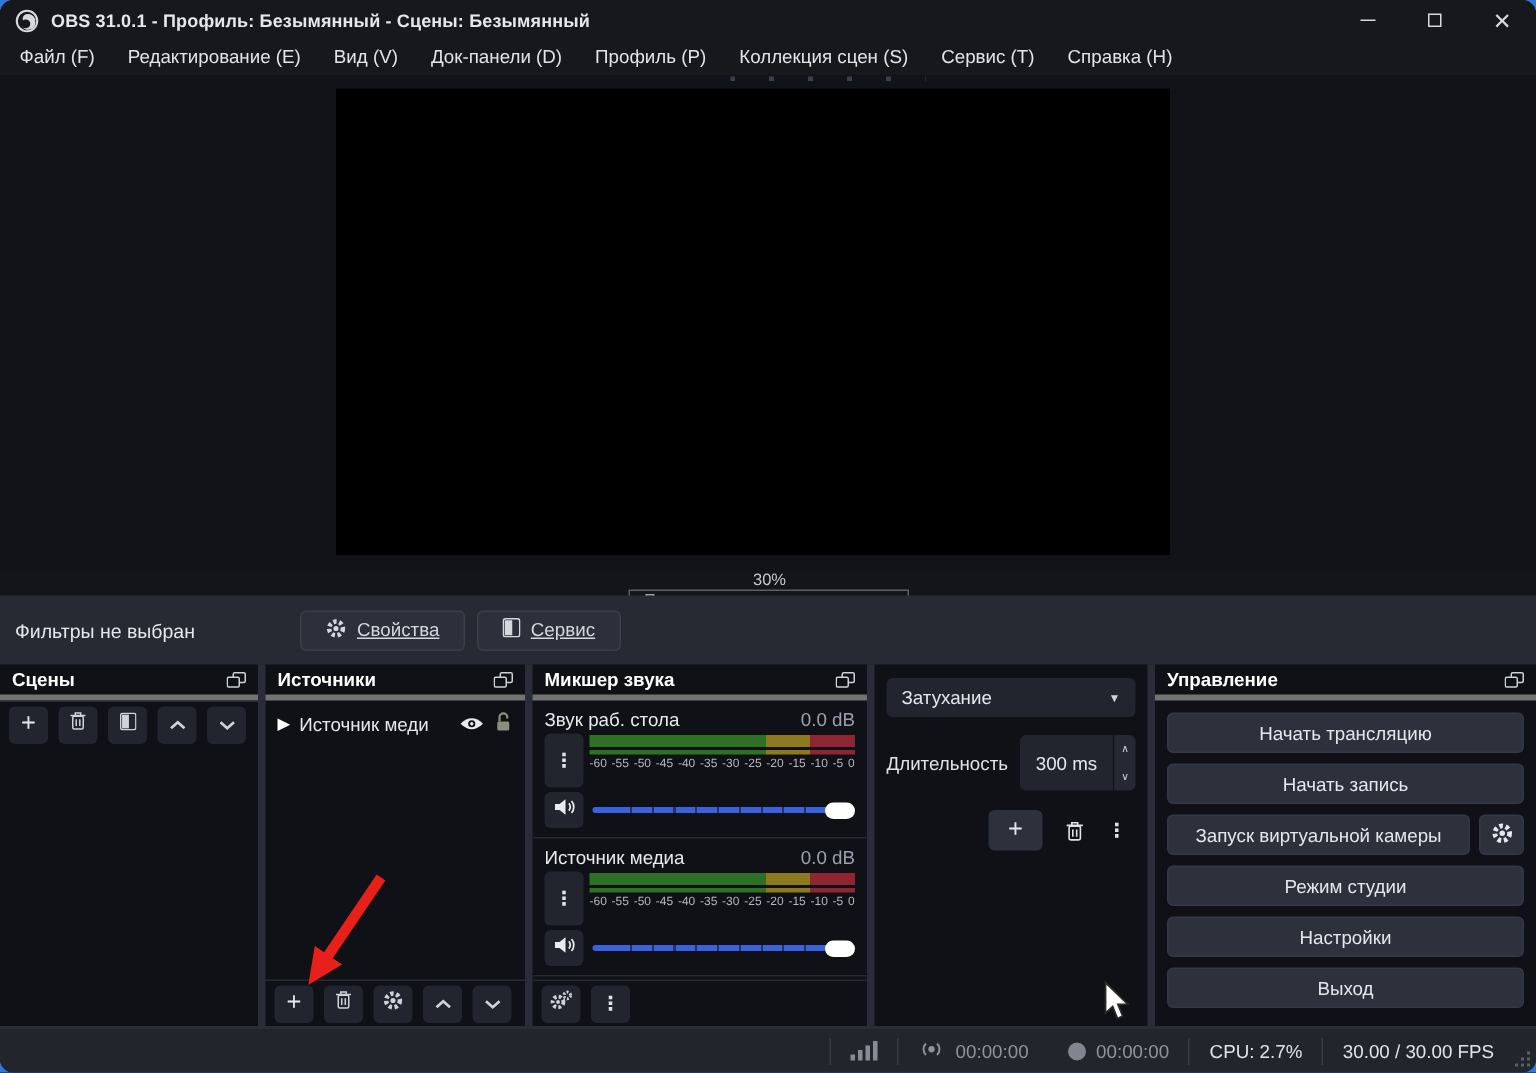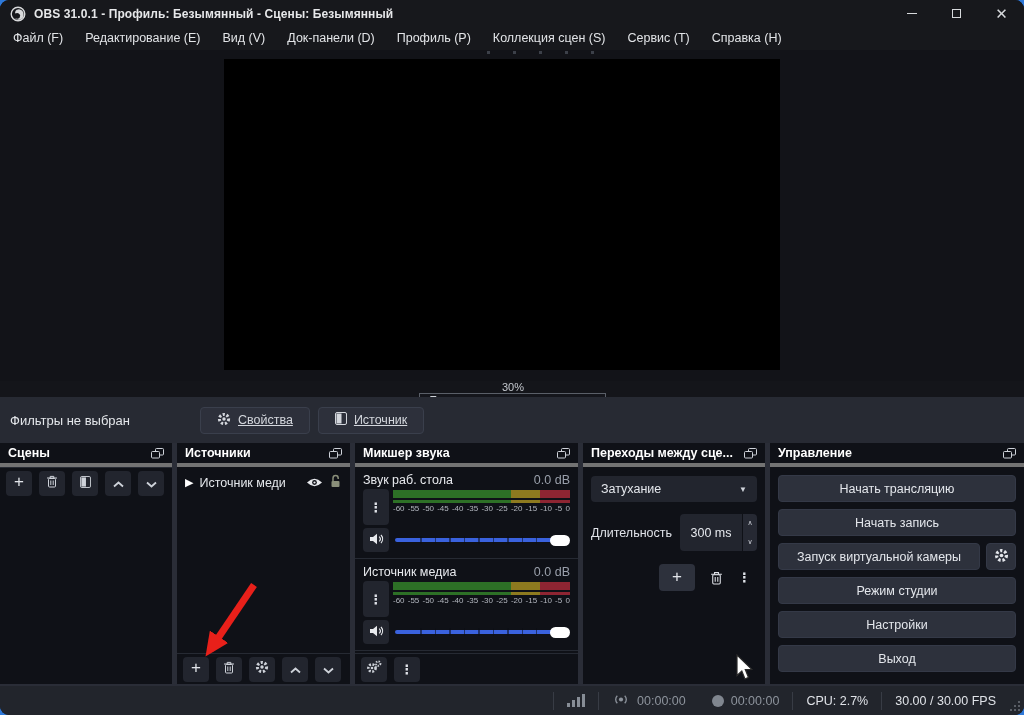--- a/index.html
+++ b/index.html
@@ -179,21 +179,21 @@
             <circle cx="7" cy="7" r="4.6" fill="none" stroke="#d4d7dd" stroke-width="3" stroke-dasharray="2.2 1.75"></circle>
             <circle cx="7" cy="7" r="1.7" fill="#d4d7dd"></circle>
           </svg></span>
       <span>Свойства</span>
     </div>
     <div class="ctx-btn filters">
       <span><svg width="12" height="13" viewBox="0 0 12 13">
             <rect x="0.5" y="0.5" width="11" height="12" rx="1.5" fill="none" stroke="#d4d7dd"></rect>
             <rect x="1.5" y="1.5" width="5" height="10" fill="#d4d7dd"></rect>
           </svg></span>
-      <span>Источник</span>
+      <span>Сервис</span>
     </div>
   </div>
 
   <div class="docksrow">
 
     <div class="dock dock-sc">
       <div class="dock-header">
         <span class="dock-title">Сцены</span>
         <span class="popout">
             <svg width="13" height="11" viewBox="0 0 13 11">
@@ -395,29 +395,20 @@
                 <circle cx="12.2" cy="3.6" r="2.2" fill="none" stroke="#ced2d9" stroke-width="2" stroke-dasharray="1.3 1.1"></circle>
               </svg></span>
           </div>
         <div class="tb-btn">
             <span class="kebab-flat">⋮</span>
           </div>
       </div>
     </div>
 
     <div class="dock dock-tr">
-      <div class="dock-header">
-        <span class="dock-title">Переходы между сце...</span>
-        <span class="popout">
-            <svg width="13" height="11" viewBox="0 0 13 11">
-              <rect x="4.5" y="0.5" width="8" height="6.5" rx="1" fill="none" stroke="#ced2d9"></rect>
-              <rect x="0.5" y="3.5" width="8" height="6.5" rx="1" fill="#0f1117" stroke="#ced2d9"></rect>
-            </svg>
-          </span>
-      </div>
       <div class="dock-body tr-body">
         <div class="tr-select">
           <span class="val">Затухание</span>
           <span class="caret">▼</span>
         </div>
         <div class="tr-dur-row">
           <span class="tr-dur-label">Длительность</span>
           <div class="tr-spin">
             <span class="box">300 ms</span>
             <span class="arrows">

